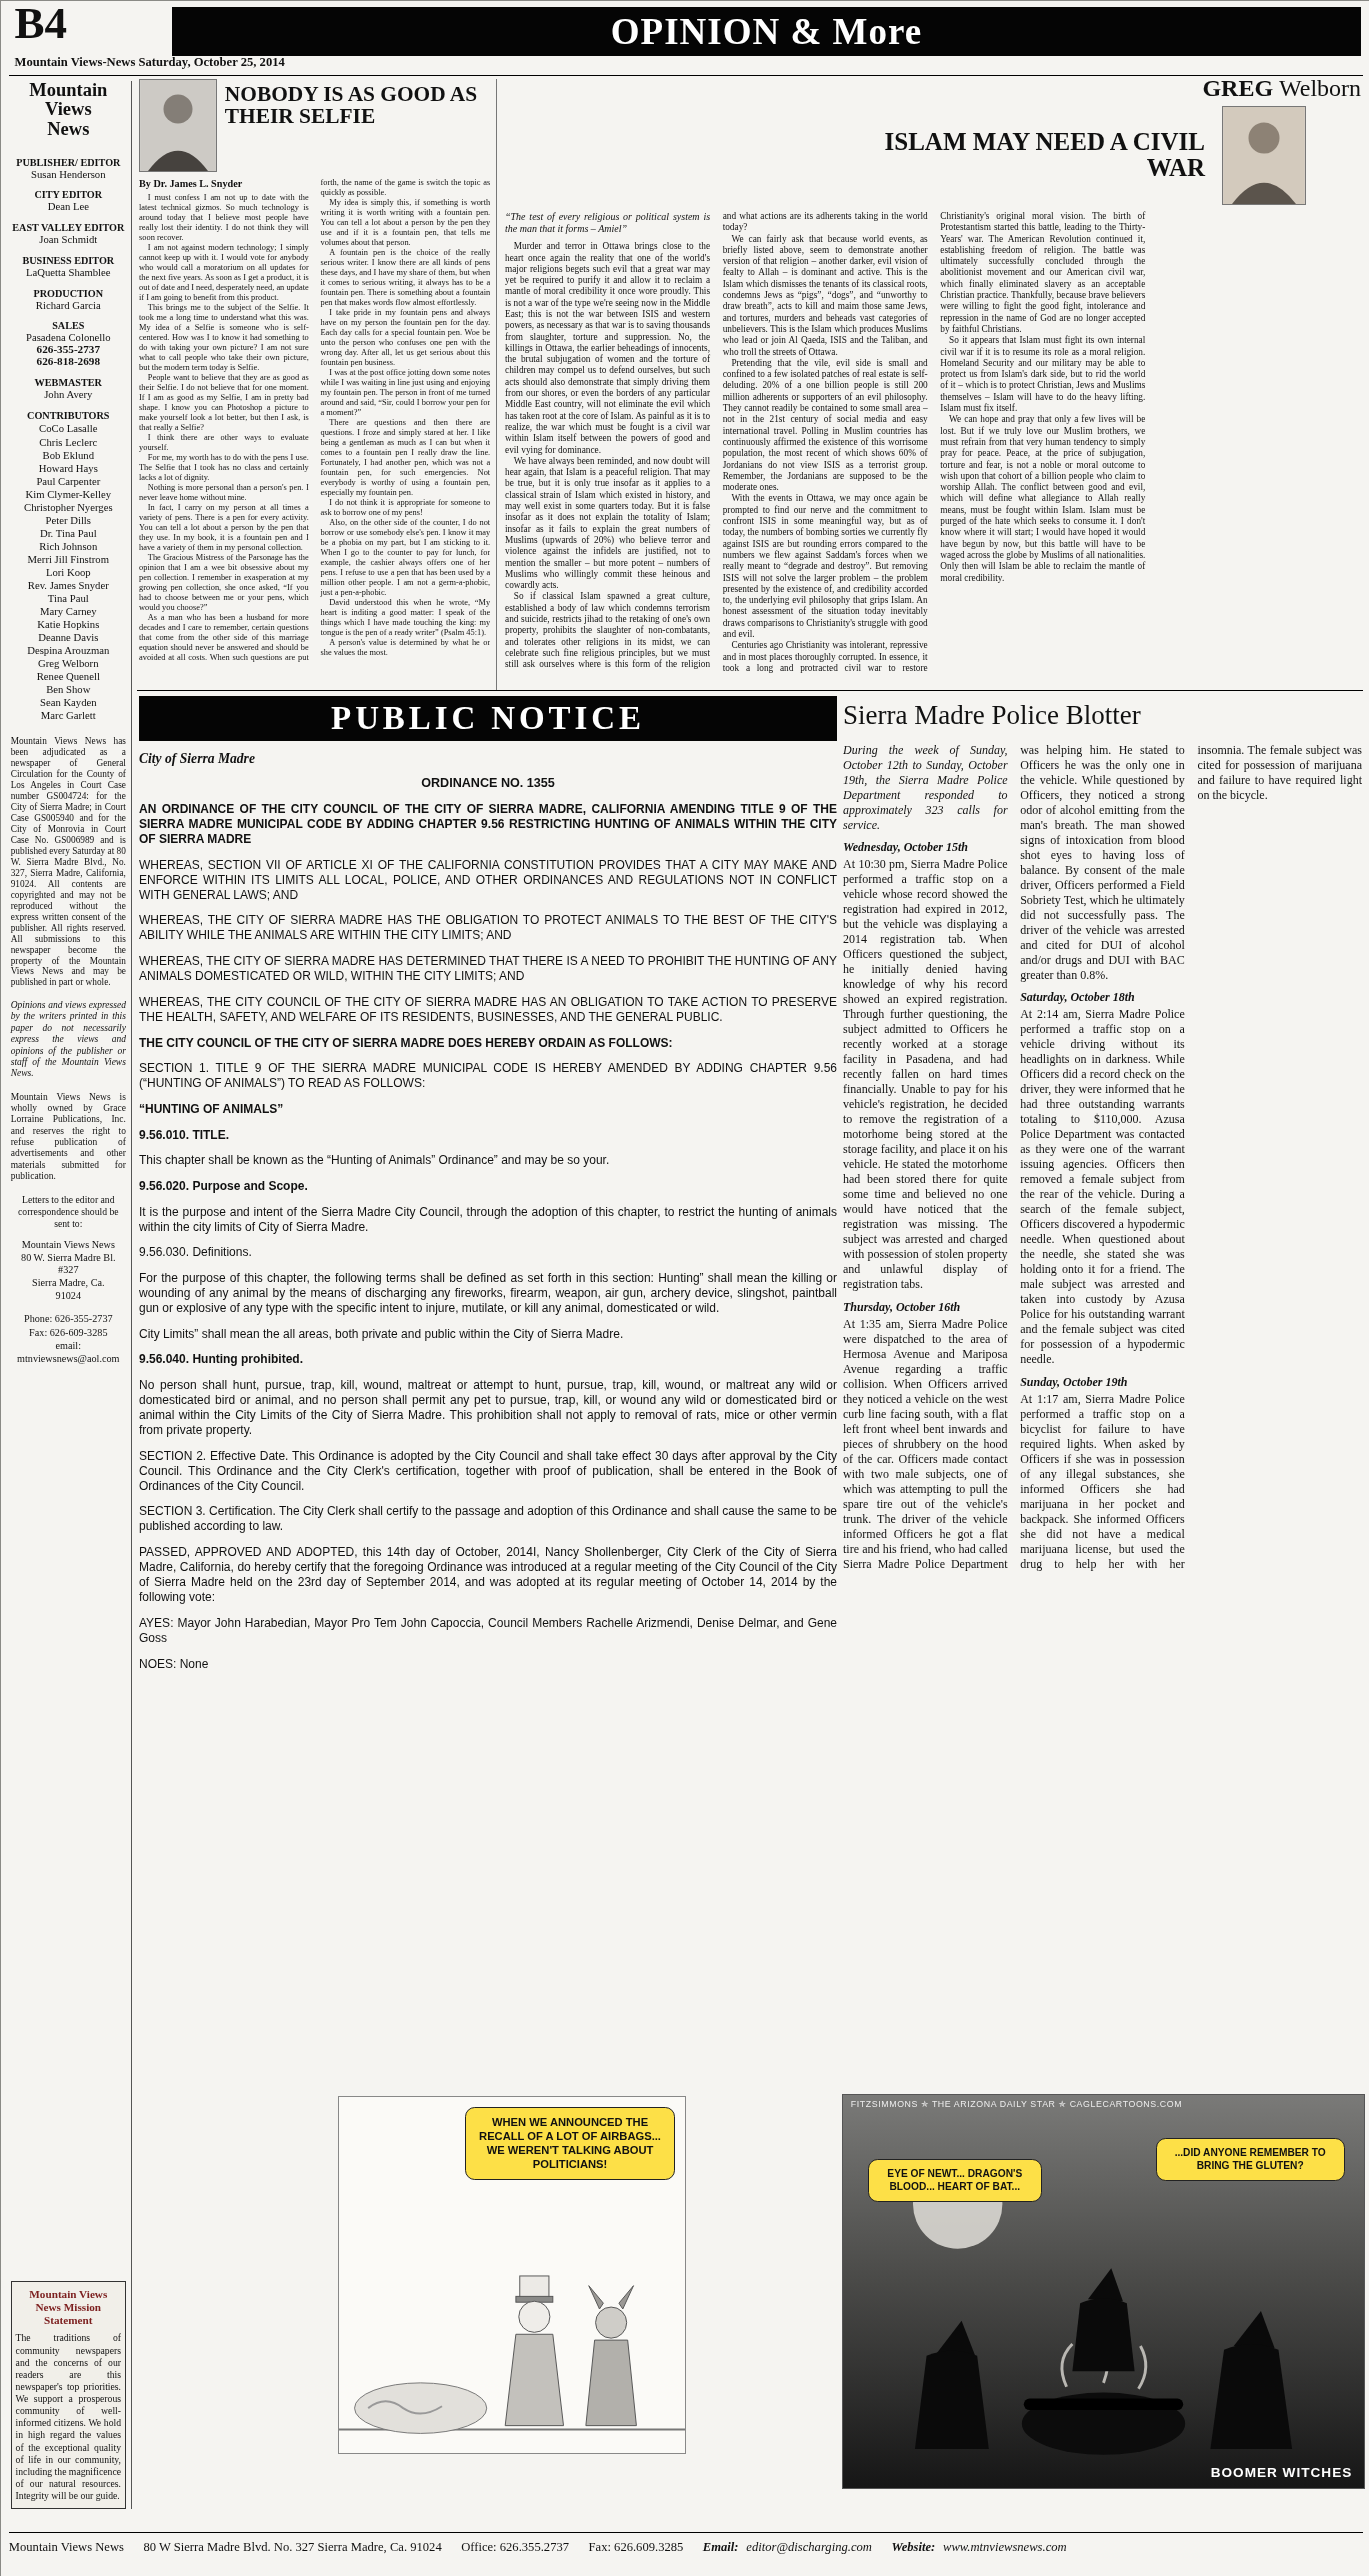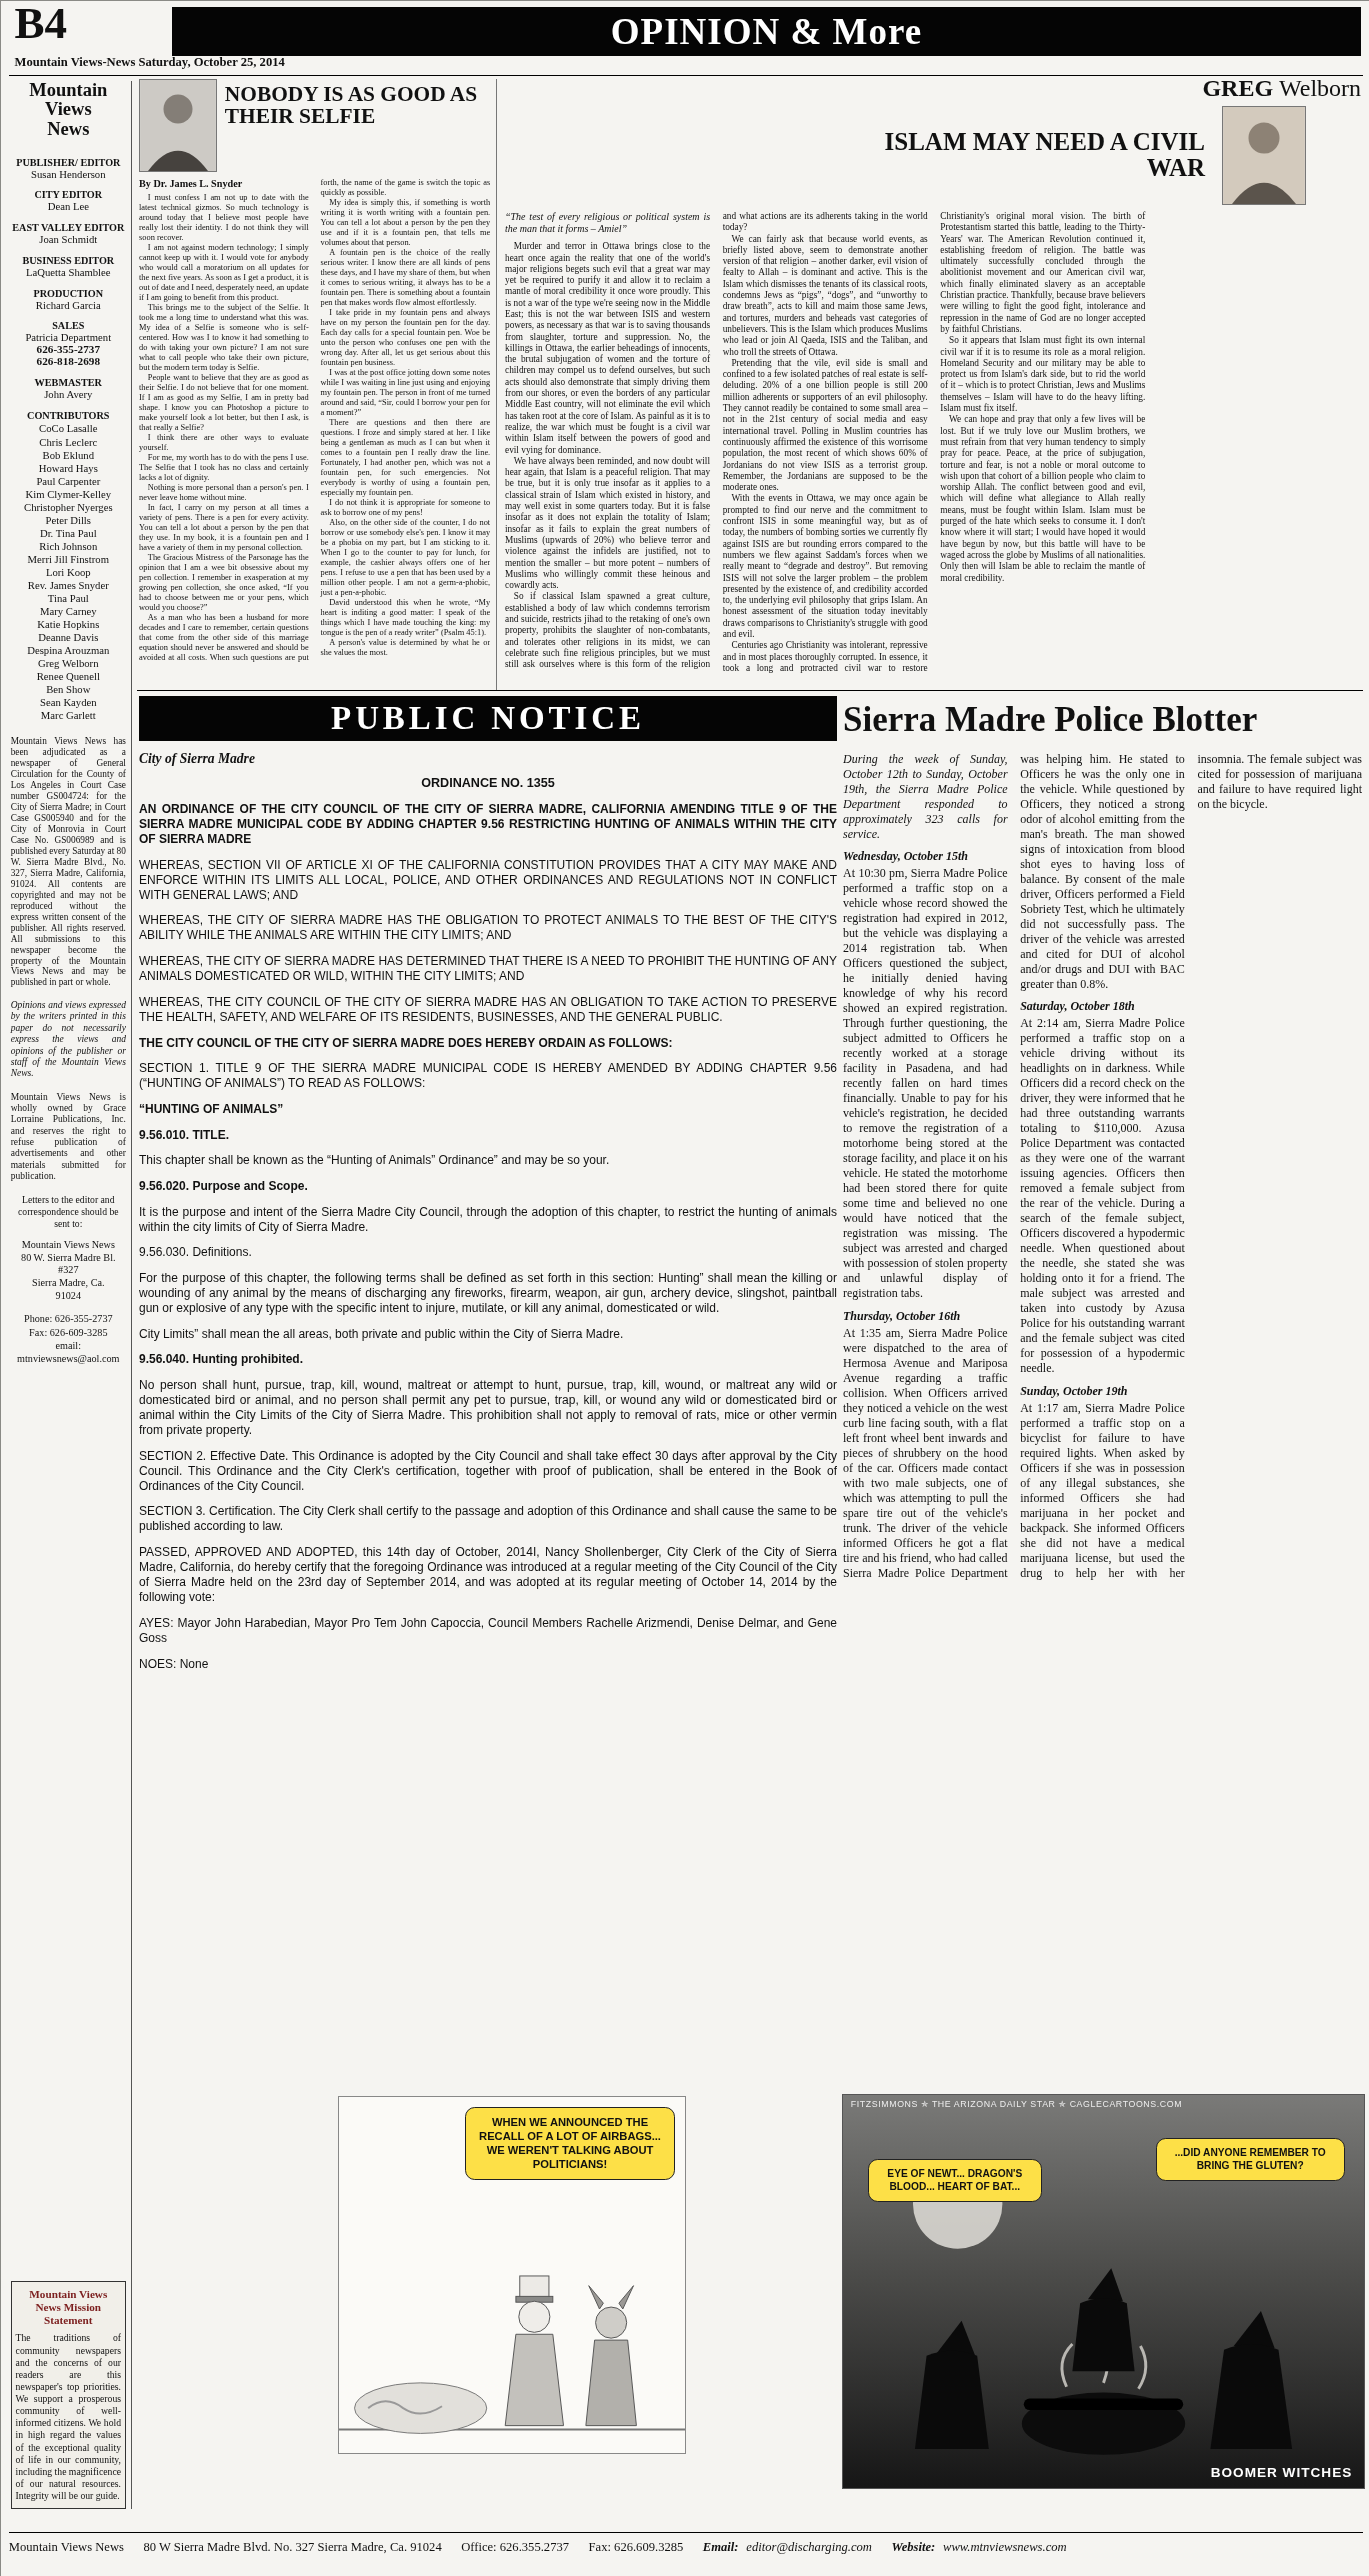--- a/index.html
+++ b/index.html
@@ -62,21 +62,21 @@
   #notice-banner{height:45px;background:#050505;color:#fff;display:flex;align-items:center;justify-content:center;
                  font-size:33px;font-weight:bold;letter-spacing:3.9px;}
   .muni{font-style:italic;font-weight:bold;font-size:13.6px;margin-top:9.7px;}
   .ordno{text-align:center;font-weight:bold;font-size:12.6px;font-family:"Liberation Sans",sans-serif;margin:9.7px 0 11.7px;}
   .ord-blocks{font-family:"Liberation Sans",sans-serif;font-size:12px;line-height:15px;text-align:justify;}
   .ord-blocks p,.ord-blocks div{margin:0 0 10.7px;}
   .ord-blocks .b{font-weight:bold;}
 
   
   #blotter{position:absolute;left:842px;top:697px;width:519px;height:1391px;overflow:hidden;}
-  #blotter h2{font-size:35px;font-weight:bold;margin:1.9px 0 11.7px;}
+  #blotter h2{font-size:27px;font-weight:normal;margin:1.9px 0 11.7px;}
   .blot-body{height:837px;column-count:3;column-gap:12.6px;column-fill:auto;font-size:12px;line-height:15px;
              text-align:justify;overflow:hidden;}
   .blot-body p,.blot-body div{margin:0 0 7.8px;}
   .blot-body .intro{font-style:italic;}
   .blot-body .day{font-weight:bold;font-style:italic;margin:5.8px 0 1.9px;}
 
   
   #cartoon-left{position:absolute;left:337px;top:2095px;width:346px;height:356px;background:#fbfaf7;border:1px solid #888;overflow:hidden;}
   .bubble{position:absolute;background:#fde047;border:1.5px solid #222;border-radius:9.7px;padding:7.8px;
           font-family:"Liberation Sans",sans-serif;font-weight:bold;font-size:11.2px;text-transform:uppercase;text-align:center;line-height:1.25;}
@@ -120,21 +120,21 @@
         <div class="name">Susan Henderson</div>
         <div class="role">CITY EDITOR</div>
         <div class="name">Dean Lee</div>
         <div class="role">EAST VALLEY EDITOR</div>
         <div class="name">Joan Schmidt</div>
         <div class="role">BUSINESS EDITOR</div>
         <div class="name">LaQuetta Shamblee</div>
         <div class="role">PRODUCTION</div>
         <div class="name">Richard Garcia</div>
         <div class="role">SALES</div>
-        <div class="name">Patricia Department</div>
+        <div class="name">Pasadena Colonello</div>
         <div class="phone">626-355-2737</div>
         <div class="phone">626-818-2698</div>
         <div class="role">WEBMASTER</div>
         <div class="name">John Avery</div>
         <div class="role">CONTRIBUTORS</div>
       </div>
     <div class="contribs">
         <div>CoCo Lasalle</div>
         <div>Chris Leclerc</div>
         <div>Bob Eklund</div>

